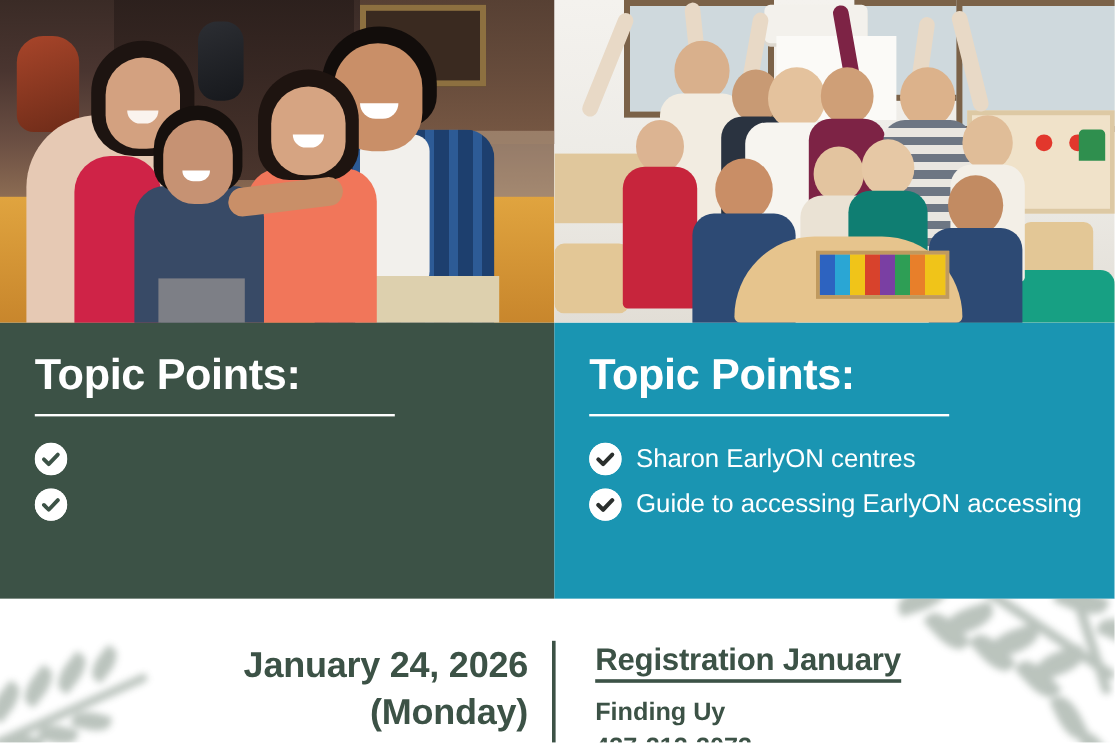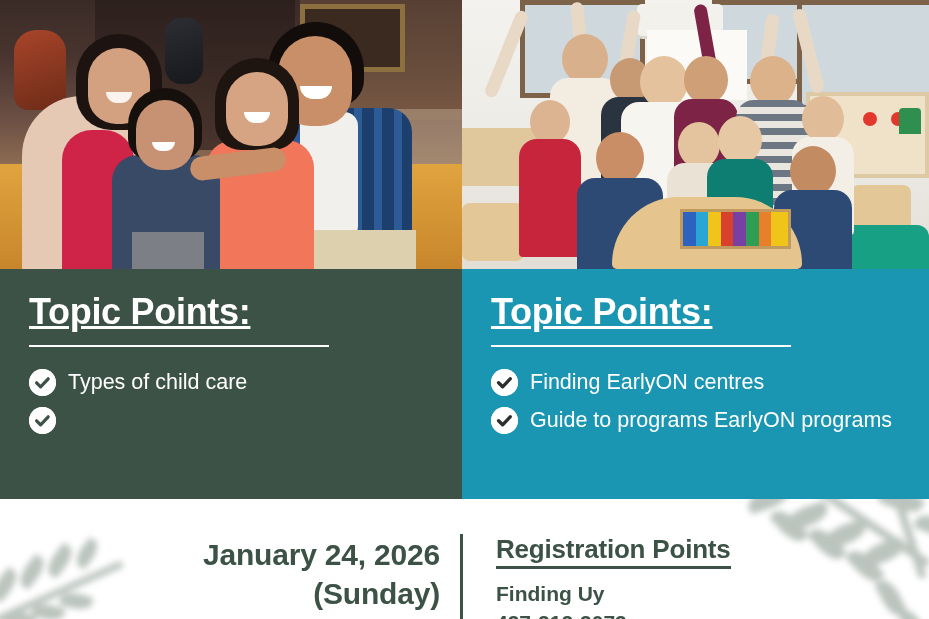--- a/index.html
+++ b/index.html
@@ -79,21 +79,21 @@
   .kid{position:absolute;}
   .kid .hd{border-radius:50%;}
   .kid .bd{border-radius:18px 18px 4px 4px;}
   .armup{position:absolute;width:13px;border-radius:8px;}
 
   
   .panels{position:absolute;left:0;top:269px;width:929px;height:230px;display:flex;}
   .panel{position:relative;height:230px;box-sizing:border-box;padding:24px 30px 0 29px;}
   .panel.green{width:462px;background:#3c5246;}
   .panel.teal{width:467px;background:#1a95b2;}
-  .panel h2{margin:0;color:#fff;font-size:36px;font-weight:700;letter-spacing:-.3px;line-height:1.05;text-decoration:underline;}
+  .panel h2{margin:0;color:#fff;font-size:36px;font-weight:700;letter-spacing:-.3px;line-height:1.05;}
   .rule{height:2px;background:#ffffff;margin-top:14px;width:300px;}
   .panel.teal .rule{width:300px;}
   .bullets{margin:22px 0 0 0;padding:0;list-style:none;}
   .bullets li{display:flex;align-items:center;gap:12px;margin-bottom:11px;}
   .bullets li span.txt{color:#fff;font-size:21.5px;line-height:1.15;white-space:nowrap;}
   .chk{flex:0 0 auto;width:27px;height:27px;border-radius:50%;background:#fff;display:flex;align-items:center;justify-content:center;}
   .chk svg{display:block;}
 
   
   .bottom{position:absolute;left:0;top:499px;width:929px;height:120px;background:#fff;overflow:hidden;}
@@ -233,21 +233,20 @@
       <h2>Topic Points:</h2>
       <div class="rule"></div>
       <ul class="bullets">
         <li>
           <span class="chk">
             <svg width="27" height="27" viewBox="0 0 27 27">
                 <circle cx="13.5" cy="13.5" r="13.5" fill="#fff"></circle>
                 <path d="M7.6 13.8l4 4 7.6-8" fill="none" stroke="#3c5246" stroke-width="3.2" stroke-linecap="round" stroke-linejoin="round"></path>
               </svg>
           </span>
-          <span class="txt">Types of child care</span>
         </li>
         <li>
           <span class="chk">
             <svg width="27" height="27" viewBox="0 0 27 27">
                 <circle cx="13.5" cy="13.5" r="13.5" fill="#fff"></circle>
                 <path d="M7.6 13.8l4 4 7.6-8" fill="none" stroke="#3c5246" stroke-width="3.2" stroke-linecap="round" stroke-linejoin="round"></path>
               </svg>
           </span>
         </li>
       </ul>
@@ -257,30 +256,30 @@
       <h2>Topic Points:</h2>
       <div class="rule"></div>
       <ul class="bullets">
         <li>
           <span class="chk">
             <svg width="27" height="27" viewBox="0 0 27 27">
                 <circle cx="13.5" cy="13.5" r="13.5" fill="#fff"></circle>
                 <path d="M7.6 13.8l4 4 7.6-8" fill="none" stroke="#2b2f2d" stroke-width="3.4" stroke-linecap="round" stroke-linejoin="round"></path>
               </svg>
           </span>
-          <span class="txt">Finding EarlyON centres</span>
+          <span class="txt">Sharon EarlyON centres</span>
         </li>
         <li>
           <span class="chk">
             <svg width="27" height="27" viewBox="0 0 27 27">
                 <circle cx="13.5" cy="13.5" r="13.5" fill="#fff"></circle>
                 <path d="M7.6 13.8l4 4 7.6-8" fill="none" stroke="#2b2f2d" stroke-width="3.4" stroke-linecap="round" stroke-linejoin="round"></path>
               </svg>
           </span>
-          <span class="txt">Guide to programs EarlyON programs</span>
+          <span class="txt">Guide to accessing EarlyON accessing</span>
         </li>
       </ul>
     </section>
 
   </div>
 
   <div class="bottom">
 
     <div class="frond fr-left">
       <div class="stem" style="left:6px;top:46px;width:140px;height:7px;transform:rotate(-6deg);"></div>
@@ -305,26 +304,26 @@
       <div class="lf" style="left:116px;top:84px;width:40px;height:18px;transform:rotate(48deg);"></div>
       <div class="lf" style="left:150px;top:18px;width:44px;height:19px;transform:rotate(22deg);"></div>
       <div class="lf" style="left:186px;top:44px;width:40px;height:18px;transform:rotate(22deg);"></div>
       <div class="lf" style="left:142px;top:116px;width:40px;height:18px;transform:rotate(64deg);"></div>
       <div class="lf" style="left:166px;top:146px;width:38px;height:17px;transform:rotate(64deg);"></div>
     </div>
 
     <div class="bottom-inner">
       <div class="date-col">
         <div>January 24, 2026</div>
-        <div>(Sunday)</div>
+        <div>(Monday)</div>
       </div>
 
       <div class="vdiv"></div>
 
       <div class="contact-col">
-        <div class="ctitle">Registration Points</div>
+        <div class="ctitle">Registration January</div>
         <div class="cname">Finding Uy</div>
         <div class="cphone">437-212-3073</div>
       </div>
     </div>
   </div>
 
 </div>
 
 </body></html>

